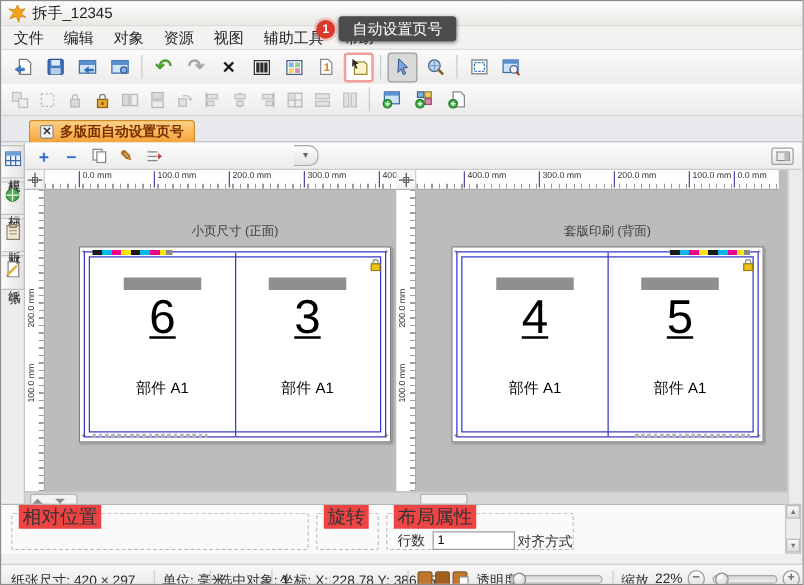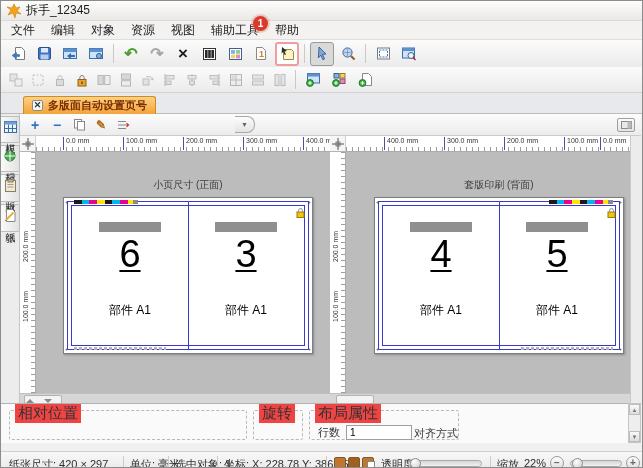--- a/index.html
+++ b/index.html
@@ -72,21 +72,21 @@
   .side-tab { width:19px; margin-top:2px; padding:4px 0 5px;
     background:linear-gradient(90deg,#fafafa,#e2e2e2); border:1px solid #bdbdbd; border-left:none;
     border-radius:0 2px 2px 0; display:flex; flex-direction:column; align-items:center; gap:2px; }
   .side-label { writing-mode:vertical-lr; text-orientation:upright; font-size:10px;
     color:#333; letter-spacing:1px; }
 
   
   .canvas { position:absolute; left:19px; top:135px; width:611px; height:269px; background:#bcbcbc; }
   .panel { position:absolute; top:0; height:257px; }
   .panel.left { left:0; width:311px; border-right:1px solid #9c9c9c; }
-  .panel.right { left:310px; width:306px; }
+  .panel.right { left:297px; width:306px; }
   .corner { position:absolute; left:0; top:0; width:16px; height:16px; background:#f5f5f5;
     border-right:1px solid #cfcfcf; border-bottom:1px solid #b4b4b4;
     display:flex; align-items:center; justify-content:center; }
   .hruler { position:absolute; left:16px; right:0; top:0; height:16px; background:#fff;
     border-bottom:1px solid #aaa; overflow:hidden; }
   .hruler::after { content:""; position:absolute; left:0; right:0; bottom:0; height:4px;
     background:repeating-linear-gradient(90deg,#9d9d9d 0 1px,transparent 1px 6px); }
   .hlabel { position:absolute; top:1px; font-size:7px; color:#333; height:13px;
     border-left:1px solid #4d4da8; padding-left:2px; white-space:nowrap; }
   .vruler { position:absolute; left:0; top:16px; width:16px; bottom:0; background:#fff;
@@ -174,20 +174,21 @@
     <span class="menu-item">文件</span>
     <span class="menu-item">编辑</span>
     <span class="menu-item">对象</span>
     <span class="menu-item">资源</span>
     <span class="menu-item">视图</span>
     <span class="menu-item">辅助工具</span>
     <span class="menu-item">帮助</span>
   </div>
 
   <div class="badge">1</div>
+  <div class="tooltip">自动设置页号</div>
 
   <div class="toolbar row1">
     <div class="tbtn">
         <svg width="15" height="15">
           <path d="M4.5 1.5h6l3 3v9h-9z" fill="#fff" stroke="#7a7a7a"></path>
           <path d="M1 9.5l4.5-3v2h3v2h-3v2z" fill="#3d7ac4" stroke="#2a5a94" stroke-width="0.5"></path>
         </svg>
       </div>
     <div class="tbtn">
         <svg width="15" height="15">

